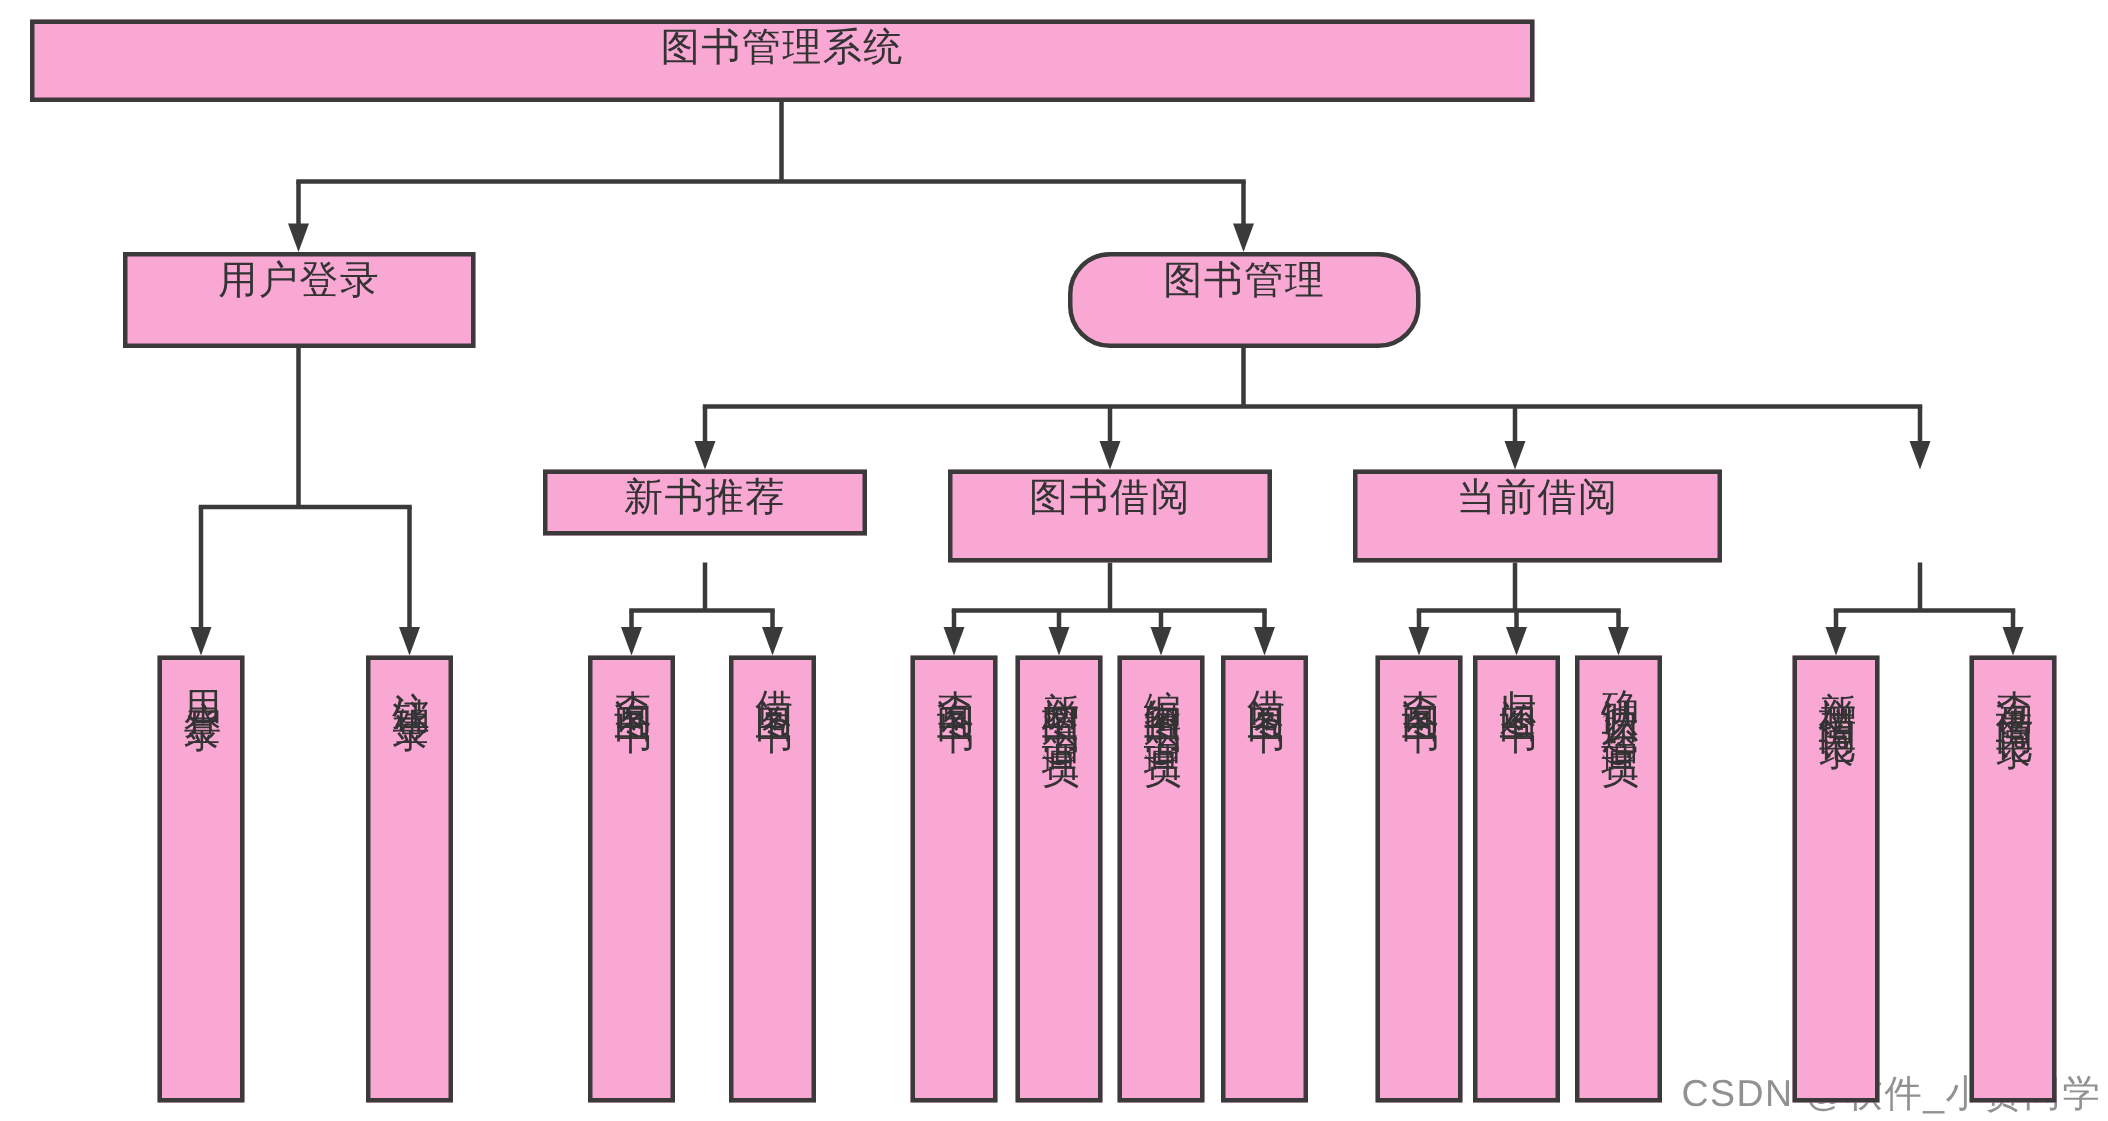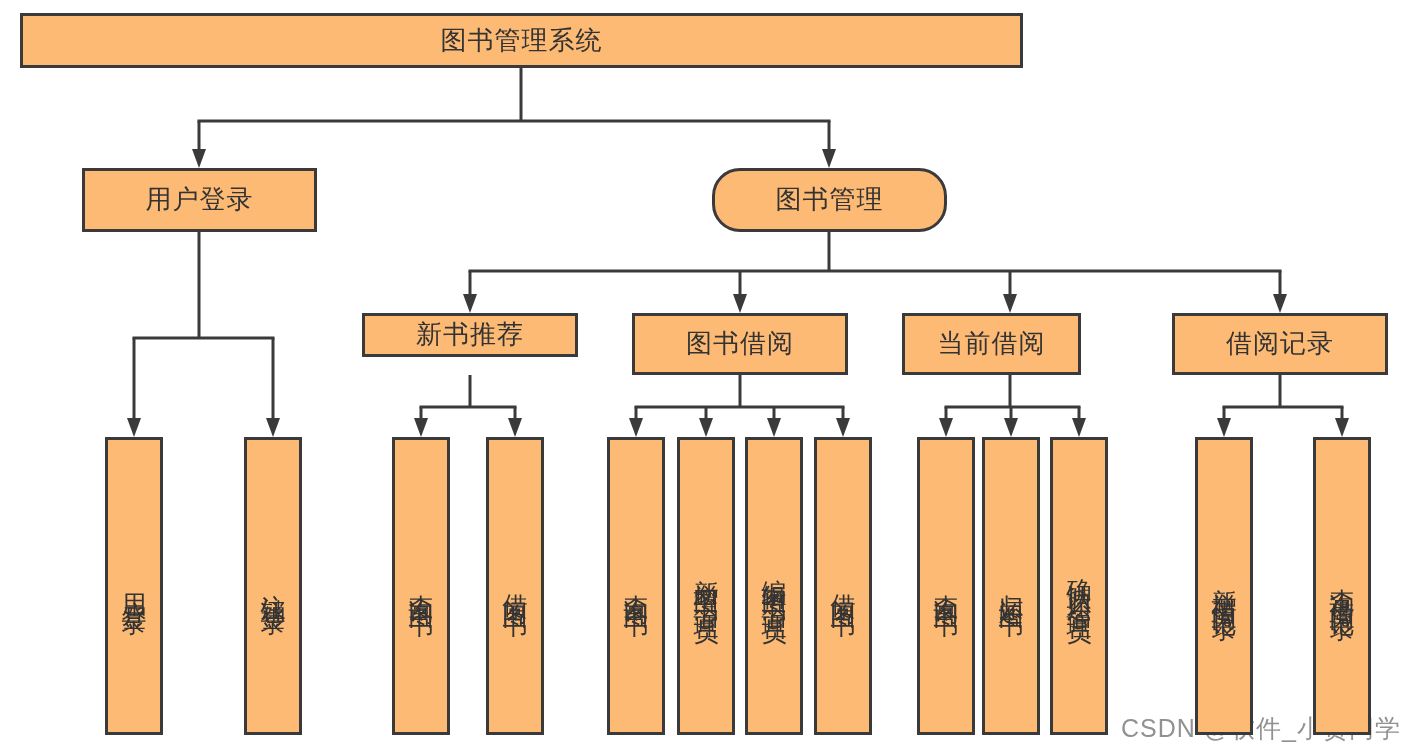--- a/index.html
+++ b/index.html
@@ -2,22 +2,22 @@
 <html><head>
 <meta charset="utf-8">
 <style>
   html,body{margin:0;padding:0;background:#fff;}
   #stage{
     position:relative;width:1405px;height:747px;background:#fff;overflow:hidden;
     font-family:"Liberation Sans","DejaVu Sans",sans-serif;
   }
   #wires{position:absolute;left:0;top:0;width:1405px;height:747px;}
   .node{
-    position:absolute;box-sizing:border-box;background:#fdba74;
-    border:3px solid #3a3a3a;display:flex;align-items:center;justify-content:center;
+    position:absolute;box-sizing:border-box;background:#f9a8d4;
+    border:3px solid #3a3a3a;display:flex;justify-content:center;
   }
   .node .lbl{
     font-size:26px;color:#333;letter-spacing:1px;white-space:nowrap;line-height:1.2;
   }
   .node.vertical .lbl{
     writing-mode:vertical-rl;text-orientation:mixed;
     font-size:25px;letter-spacing:6px;line-height:1;white-space:normal;
   }
   #watermark{
     position:absolute;right:4px;bottom:2px;
@@ -99,25 +99,22 @@
     </div>
     <div class="node vertical" style="left: 244px; top: 437px; width: 58px; height: 298px;">
       <span class="lbl">注销登录</span>
     </div>
     <div class="node" style="left: 362px; top: 313px; width: 216px; height: 44px;">
       <span class="lbl">新书推荐</span>
     </div>
     <div class="node" style="left: 632px; top: 313px; width: 216px; height: 62px;">
       <span class="lbl">图书借阅</span>
     </div>
-    <div class="node" style="left: 902px; top: 313px; width: 179px; height: 62px;">
+    <div class="node" style="left: 902px; top: 313px; width: 246px; height: 62px;">
       <span class="lbl">当前借阅</span>
-    </div>
-    <div class="node" style="left: 1172px; top: 313px; width: 216px; height: 62px;">
-      <span class="lbl">借阅记录</span>
     </div>
     <div class="node vertical" style="left: 392px; top: 437px; width: 58px; height: 298px;">
       <span class="lbl">查询图书</span>
     </div>
     <div class="node vertical" style="left: 486px; top: 437px; width: 58px; height: 298px;">
       <span class="lbl">借阅图书</span>
     </div>
     <div class="node vertical" style="left: 607px; top: 437px; width: 58px; height: 298px;">
       <span class="lbl">查询图书</span>
     </div>

